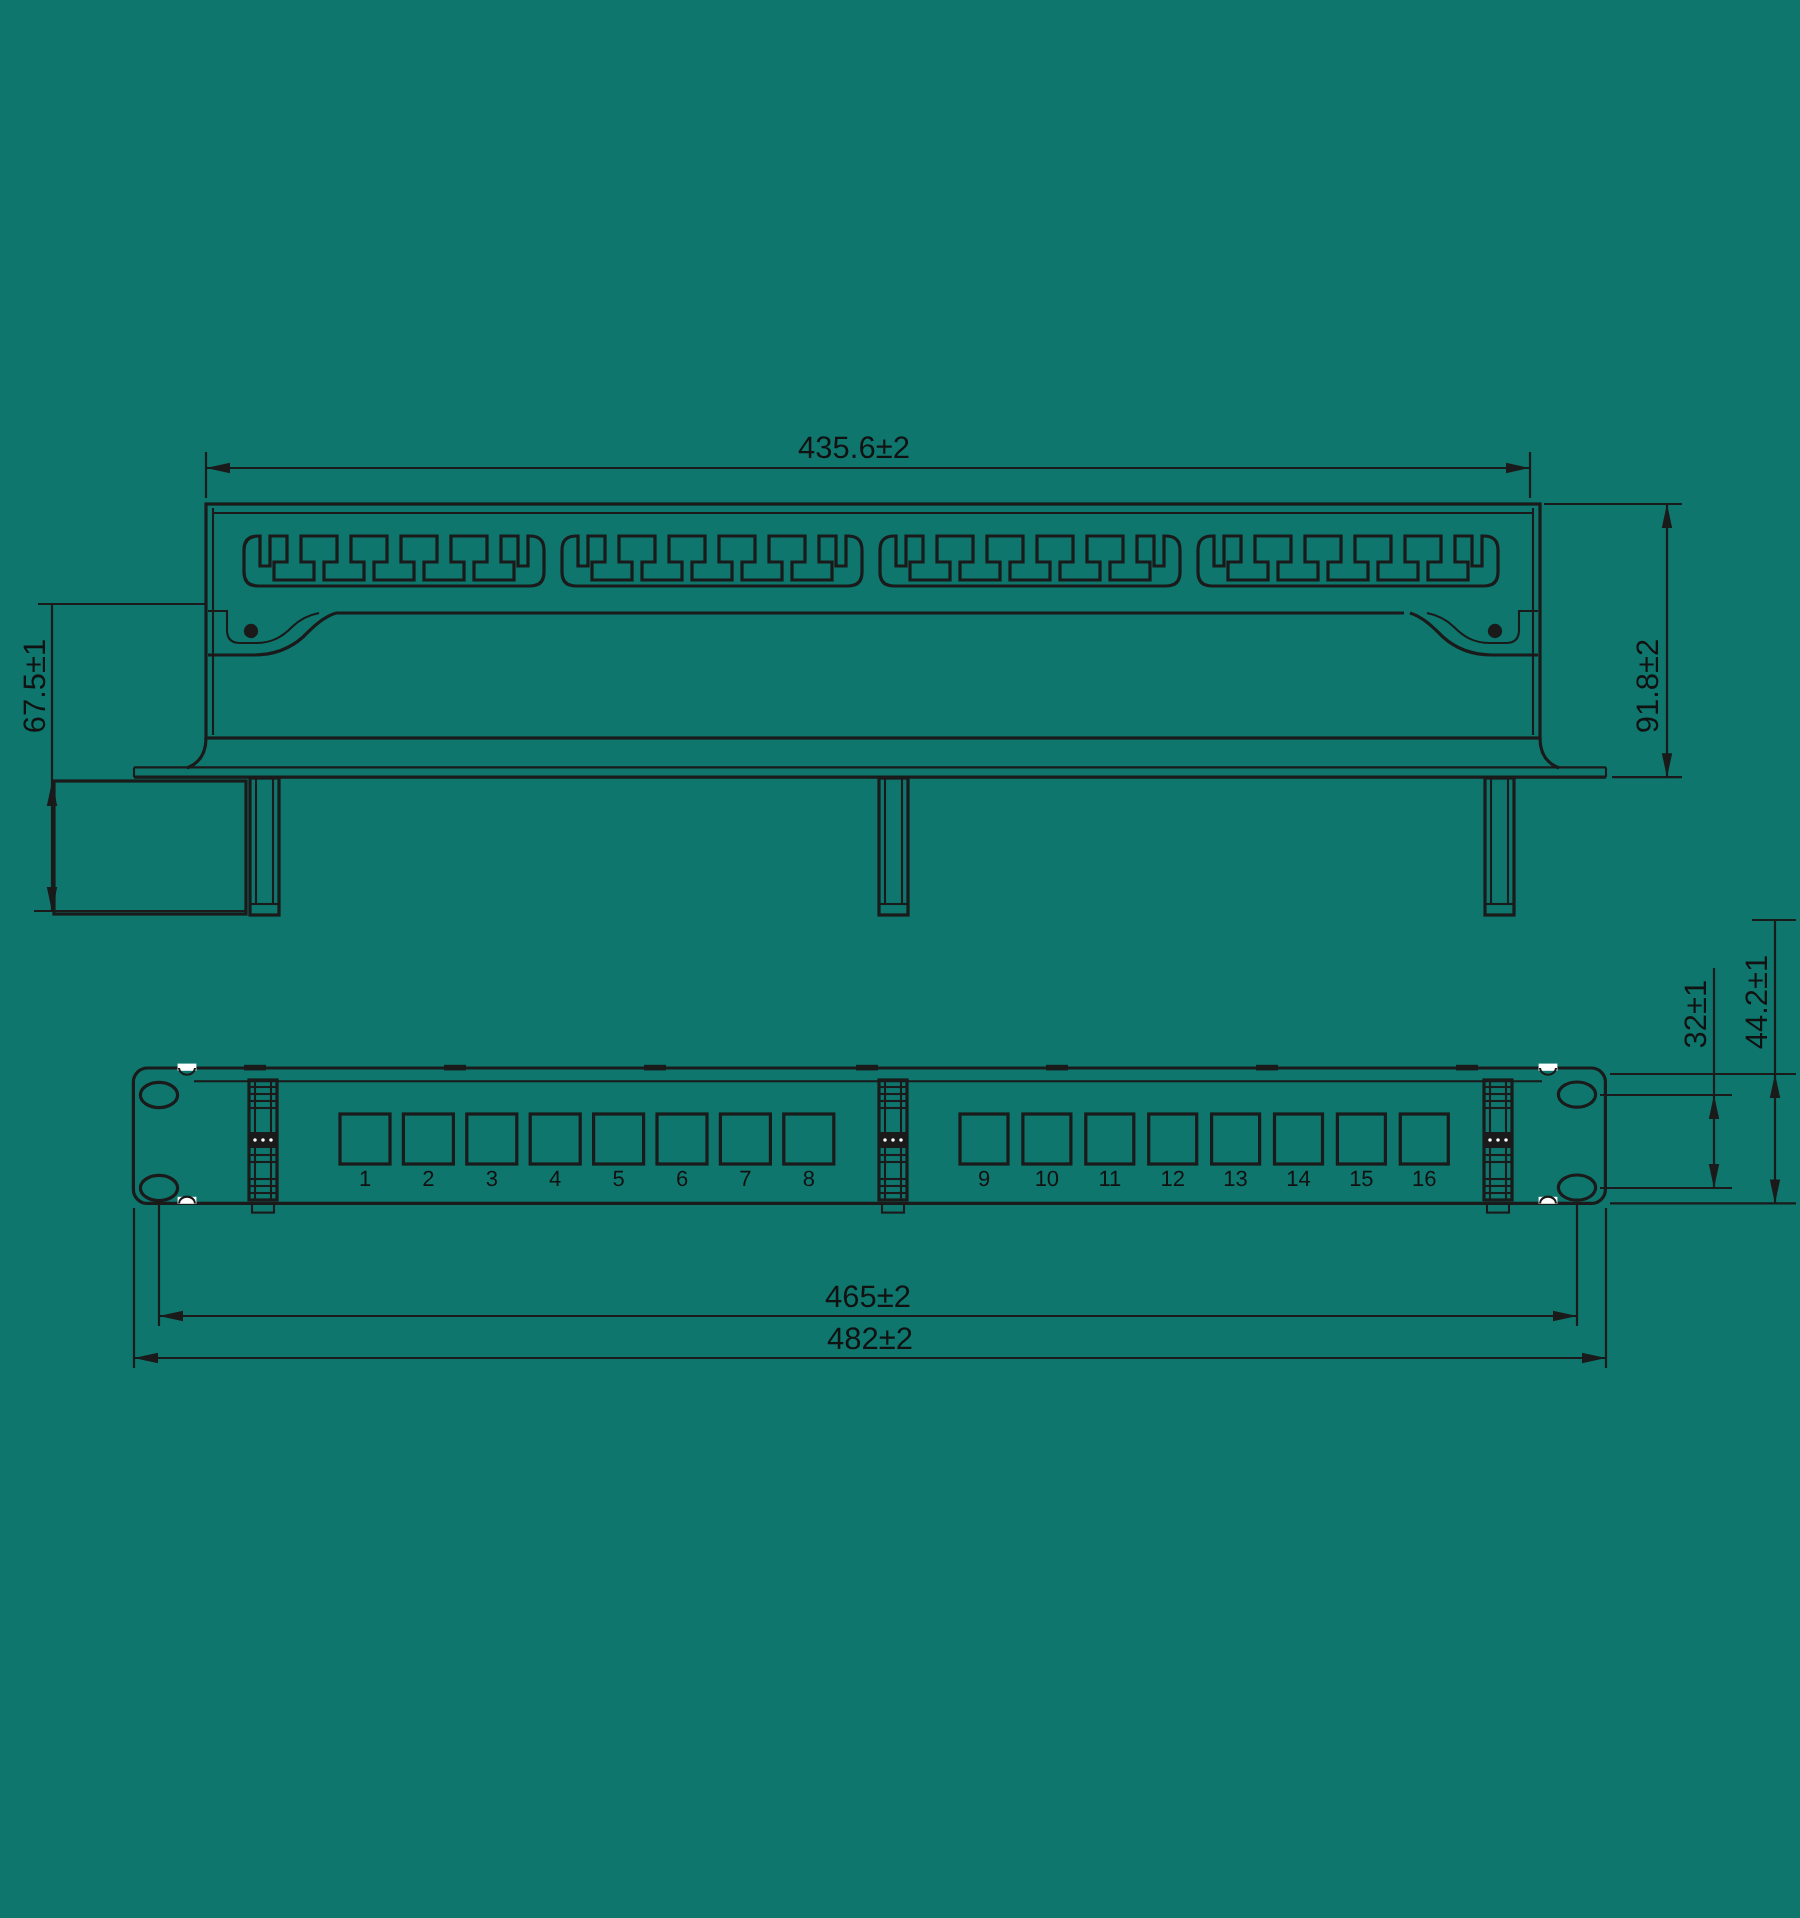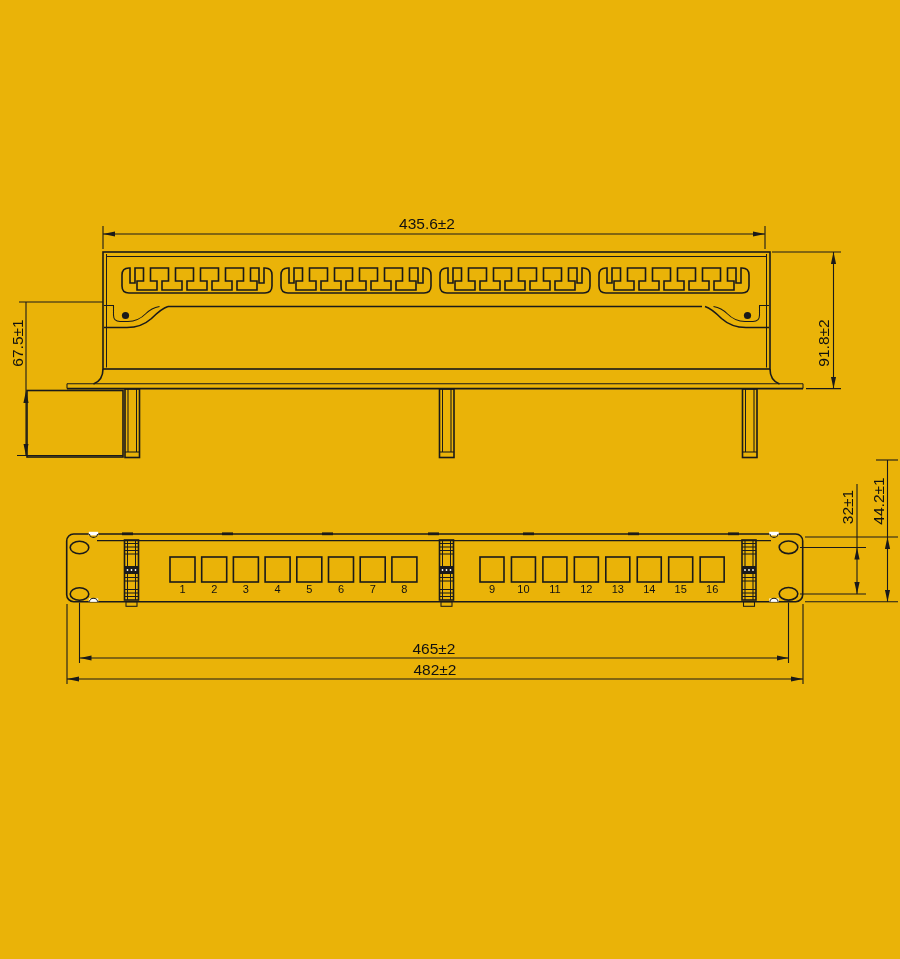--- a/index.html
+++ b/index.html
@@ -1,16 +1,16 @@
 <!DOCTYPE html>
 <html><head>
 <meta charset="utf-8">
 <style>
   html,body{margin:0;padding:0;background:#ffffff;}
-  .page{width:900px;height:959px;background:#eab308;position:relative;font-family:"Liberation Sans",sans-serif;}
+  .page{width:900px;height:959px;background:#0f766e;position:relative;font-family:"Liberation Sans",sans-serif;}
   svg{display:block;}
   .ln{stroke:#1a1a1a;fill:none;stroke-width:1.6;}
   .thin{stroke:#1a1a1a;fill:none;stroke-width:1.05;}
   .dim{stroke:#1a1a1a;fill:none;stroke-width:1.1;}
   .dk{fill:#1a1a1a;stroke:none;}
   text{fill:#111;font-family:"Liberation Sans",sans-serif;}
   .dimtxt{font-size:15.5px;}
   .porttxt{font-size:11px;}
 </style>
 </head>

